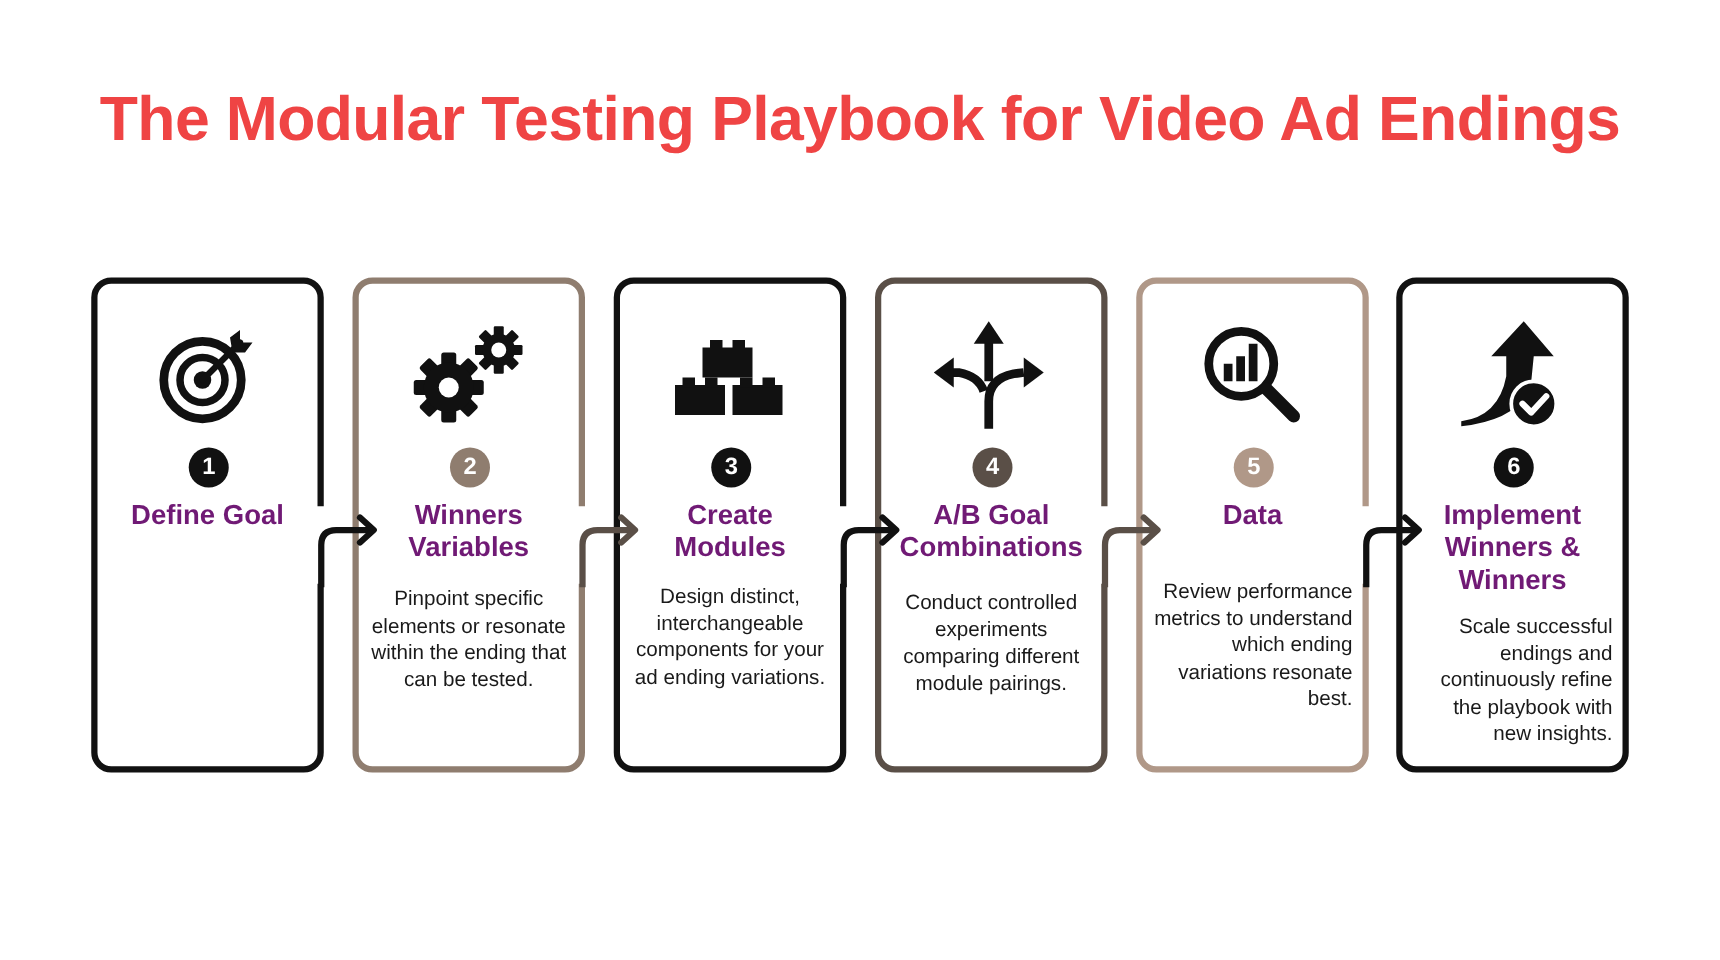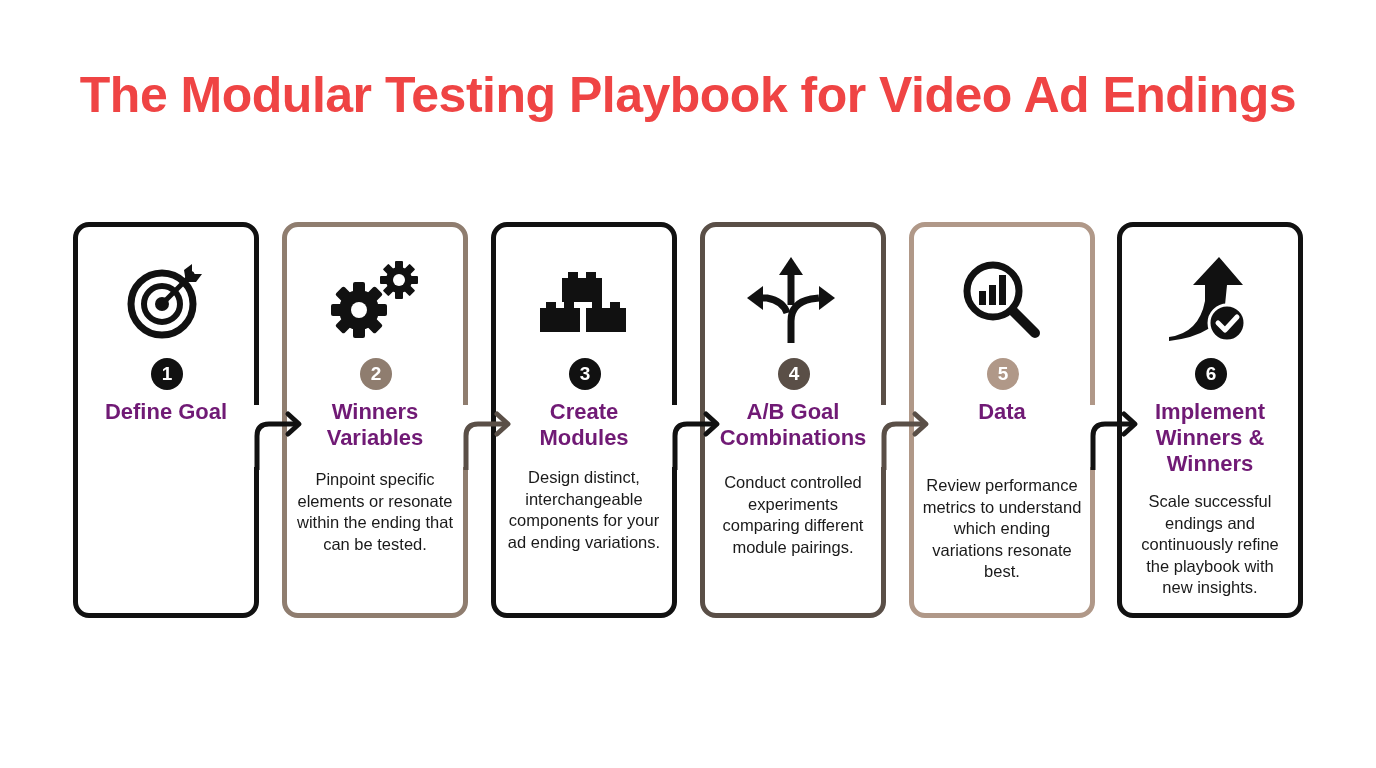--- a/index.html
+++ b/index.html
@@ -155,38 +155,38 @@
       <line x1="54" y1="54" x2="76" y2="76" stroke="#111" stroke-width="10" stroke-linecap="round"></line>
       <rect x="20" y="34" width="7" height="14" fill="#111"></rect>
       <rect x="30" y="28" width="7" height="20" fill="#111"></rect>
       <rect x="40" y="18" width="7" height="30" fill="#111"></rect>
     </svg>
   </div>
   <div class="badge" style="background:#b09888;">5</div>
   <div class="heading">
     <div>Data</div>
   </div>
-  <div class="desc" style="top:248px;">Review performance metrics to understand which ending variations resonate best.</div>
+  <div class="desc" style="top:236px;text-align:right;">Review performance metrics to understand which ending variations resonate best.</div>
 </div>
 
 <div class="card" style="left:1117px;">
   <div class="icon">
     <svg width="90" height="90" viewBox="0 0 90 90">
       <path d="M4 82 Q34 78 40 46 L40 30 L28 30 L54 2 L78 30 L62 30 L60 50 Q54 80 4 86 Z" fill="#111"></path>
       <circle cx="62" cy="68" r="18" fill="#111" stroke="#fff" stroke-width="3"></circle>
       <polyline points="53,68 60,75 72,62" fill="none" stroke="#fff" stroke-width="5" stroke-linecap="round" stroke-linejoin="round"></polyline>
     </svg>
   </div>
   <div class="badge" style="background:#111;">6</div>
   <div class="heading">
     <div>Implement</div>
     <div>Winners &amp;</div>
     <div>Winners</div>
   </div>
-  <div class="desc" style="top:264px;">Scale successful endings and continuously refine the playbook with new insights.</div>
+  <div class="desc" style="top:264px;text-align:right;">Scale successful endings and continuously refine the playbook with new insights.</div>
 </div>
 
 <svg class="connector" style="left:250px;top:400px;" width="60" height="70">
   <path d="M7 70 V36 Q7 24 19 24 H46" fill="none" stroke="#111" stroke-width="5"></path>
   <polyline points="38,14 49,24 38,34" fill="none" stroke="#111" stroke-width="5" stroke-linecap="round" stroke-linejoin="round"></polyline>
 </svg>
 <svg class="connector" style="left:459px;top:400px;" width="60" height="70">
   <path d="M7 70 V36 Q7 24 19 24 H46" fill="none" stroke="#5a4f47" stroke-width="5"></path>
   <polyline points="38,14 49,24 38,34" fill="none" stroke="#5a4f47" stroke-width="5" stroke-linecap="round" stroke-linejoin="round"></polyline>
 </svg>

